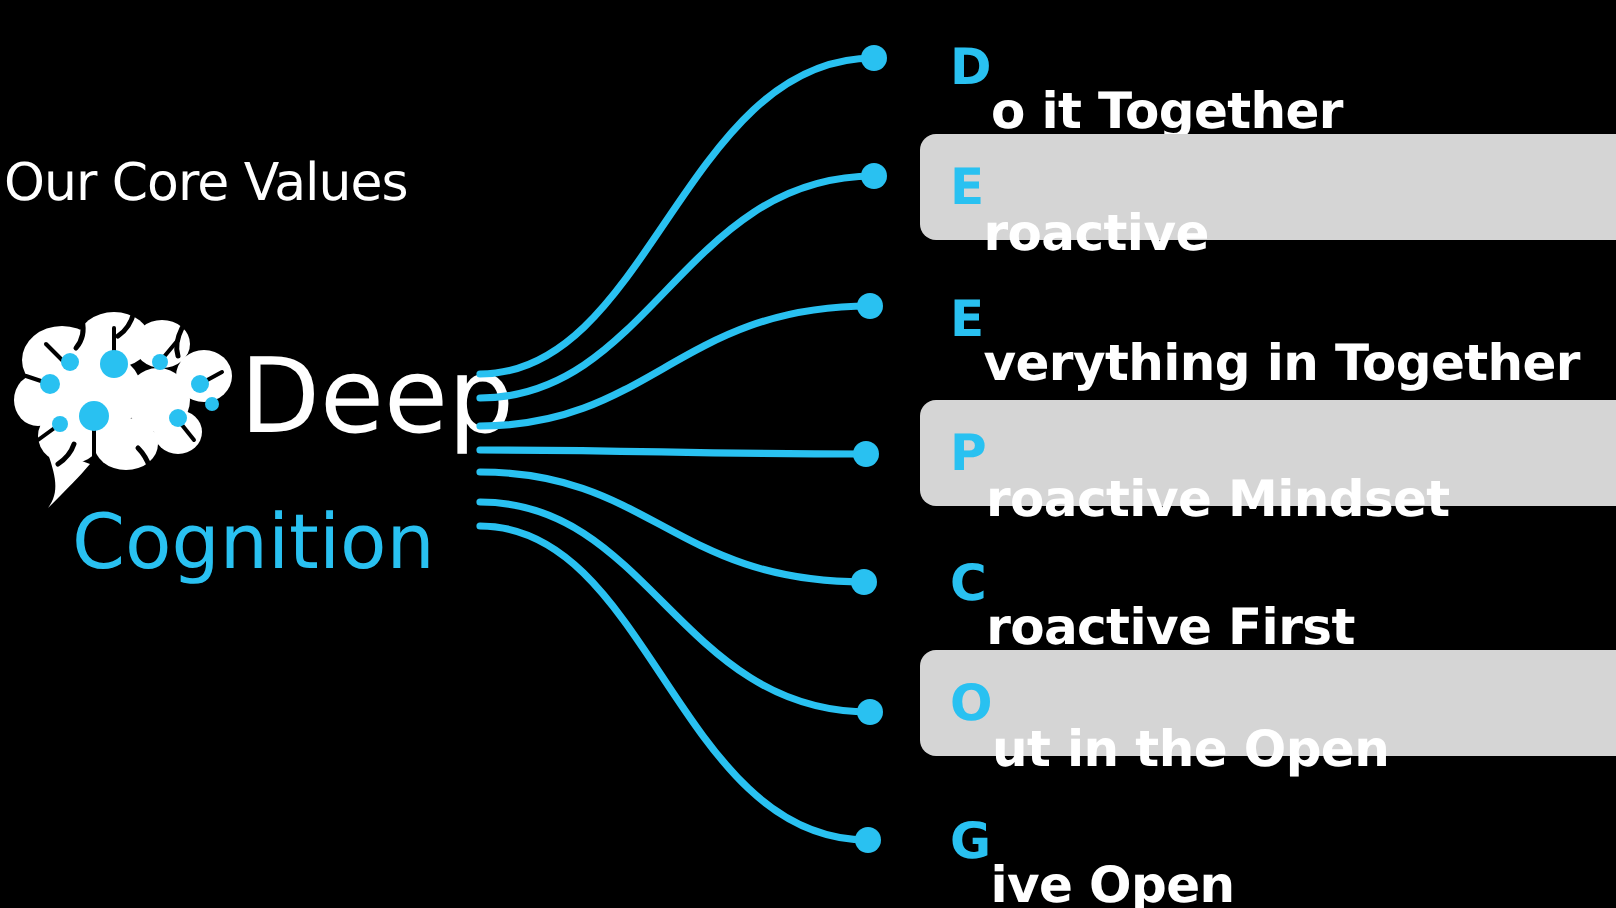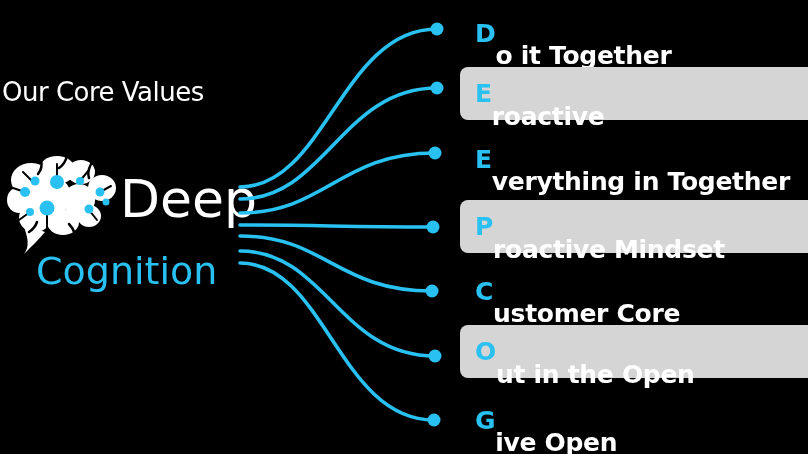--- a/index.html
+++ b/index.html
@@ -179,21 +179,21 @@
       <div class="value-row" style="top: 132.5px;">
         <span class="value-initial">E</span>
         <span class="value-rest">verything in Together</span>
       </div>
       <div class="value-row banded" style="top: 200px;">
         <span class="value-initial">P</span>
         <span class="value-rest">roactive Mindset</span>
       </div>
       <div class="value-row" style="top: 264.5px;">
         <span class="value-initial">C</span>
-        <span class="value-rest">ustomer Core</span>
+        <span class="value-rest">roactive First</span>
       </div>
       <div class="value-row banded" style="top: 325px;">
         <span class="value-initial">O</span>
         <span class="value-rest">ut in the Open</span>
       </div>
       <div class="value-row" style="top: 393.5px;">
         <span class="value-initial">G</span>
         <span class="value-rest">ive Open</span>
       </div>
     </div>

